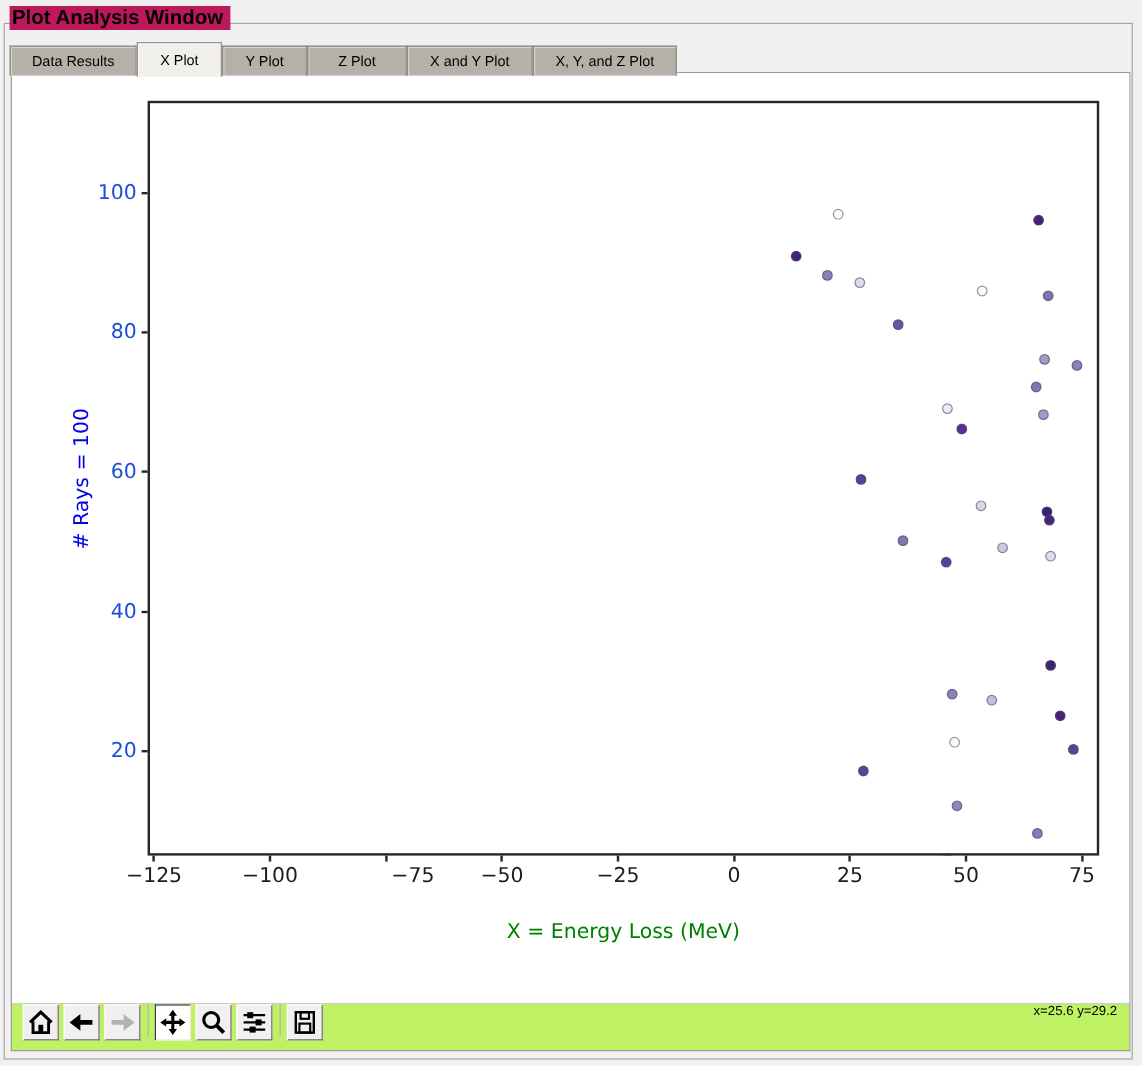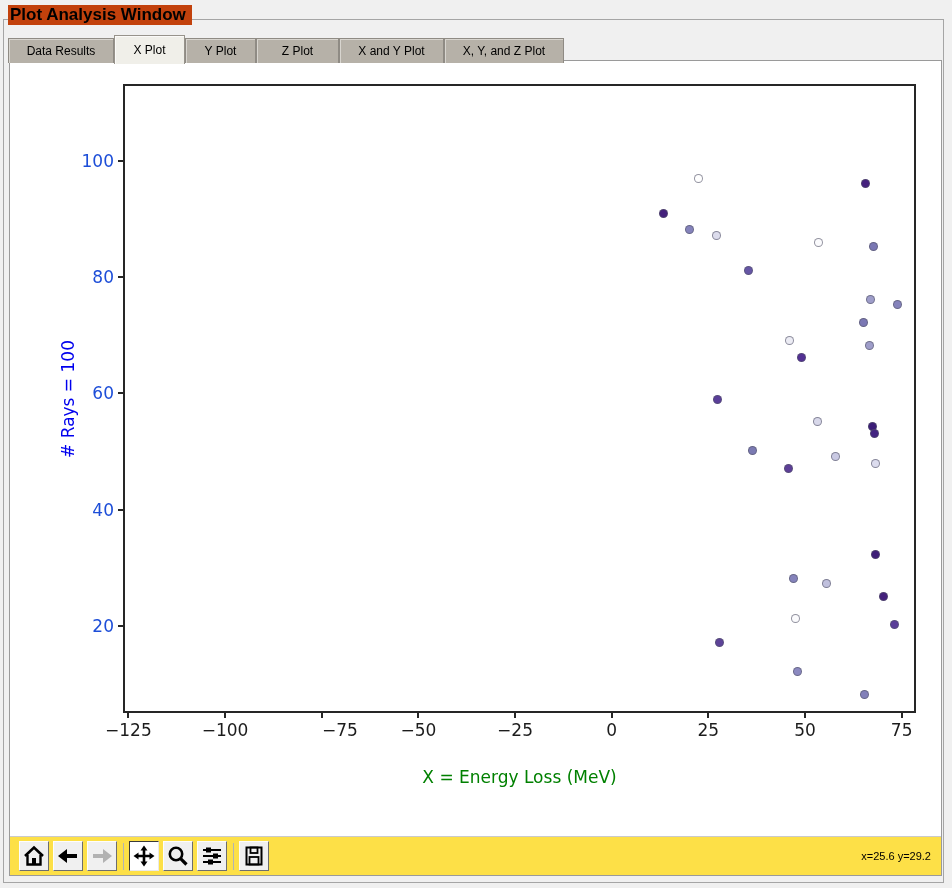--- a/index.html
+++ b/index.html
@@ -1,35 +1,35 @@
 <!DOCTYPE html>
 <html><head>
 <meta charset="utf-8">
 <style>
   html,body{margin:0;padding:0}
   body{width:952px;height:888px;background:#f0f0f0;font-family:"Liberation Sans",sans-serif;position:relative;overflow:hidden}
   .groupbox{position:absolute;left:3px;top:19px;width:941px;height:864px;border:1px solid #a5a5a5;box-sizing:border-box}
-  .gtitle{position:absolute;left:8px;top:5px;background:#c2410c;padding:0 6px 0 2px;font-weight:bold;font-size:17px;color:#000;z-index:5;white-space:nowrap}
+  .gtitle{position:absolute;left:8px;top:5px;background:#be185d;padding:0 6px 0 2px;font-weight:bold;font-size:17px;color:#000;z-index:5;white-space:nowrap}
   .tabs{position:absolute;left:8px;top:35px;display:flex;align-items:flex-end;z-index:3}
   .tab{height:25px;background:#b6b1a8;border:1px solid #8f8b84;border-bottom:none;box-shadow:inset 1px 1px 0 #d8d5cf;display:flex;align-items:center;justify-content:center;font-size:12px;color:#000000;box-sizing:border-box;cursor:default}
   .tab:nth-child(1){width:106px}.tab:nth-child(2){width:71px}.tab:nth-child(3){width:71px}
   .tab:nth-child(4){width:83px}.tab:nth-child(5){width:105px}.tab:nth-child(6){width:120px}
   .tab.active{height:29px;margin-bottom:-1px;background:#f0efe9;border-color:#97938b;box-shadow:inset 1px 1px 0 #fbfaf8;z-index:4}
   .panel{position:absolute;left:9px;top:60px;width:933px;height:816px;border:1px solid #9a9a9a;background:#fff;box-sizing:border-box;z-index:2}
   .canvas{position:absolute;left:0;top:0;width:931px;height:775px;background:#fff}
   .axes-border{position:absolute;left:113px;top:23px;width:793px;height:629px;border:2px solid #262626;box-sizing:border-box;pointer-events:none;z-index:2}
   .points-clip{position:absolute;left:113px;top:23px;width:793px;height:629px;overflow:hidden;z-index:1}
   .pt{position:absolute;width:9px;height:9px;border-radius:50%;border:1px solid rgba(82,82,104,0.62);box-sizing:border-box}
   .xtickmark{position:absolute;width:2px;height:5px;background:#262626;top:652px}
   .ytickmark{position:absolute;width:5px;height:2px;background:#262626;left:108px}
   .xticklabel{position:absolute;top:659px;width:70px;text-align:center;font-size:17px;color:#1c1c1c;font-family:"DejaVu Sans",sans-serif}
   .yticklabel{position:absolute;left:38px;width:66px;text-align:right;font-size:17px;color:#1d4ed8;font-family:"DejaVu Sans",sans-serif}
   .ylabel{position:absolute;left:58px;top:338px;transform:translate(-50%,-50%) rotate(-90deg);font-size:17px;white-space:nowrap;font-family:"DejaVu Sans",sans-serif}
   .xlabel{position:absolute;left:113px;top:705px;width:793px;text-align:center;font-size:17px;line-height:22px;font-family:"DejaVu Sans",sans-serif}
-  .toolbar{position:absolute;left:0;top:775px;width:931px;height:39px;background:#fde047;border-top:1px solid #cacaca;display:flex;align-items:center;padding-left:9px;box-sizing:border-box}
+  .toolbar{position:absolute;left:0;top:775px;width:931px;height:39px;background:#bef264;border-top:1px solid #cacaca;display:flex;align-items:flex-start;padding-left:9px;box-sizing:border-box}
   .tbtn{width:30px;height:30px;margin-right:4px;background:#f0f0f0;border:1px solid;border-color:#fdfdfd #6e6e6e #6e6e6e #fdfdfd;display:flex;align-items:center;justify-content:center;box-sizing:border-box;padding:0}
   .tbtn.active{background:#ffffff;border-color:#3a3a3a #e9e9e9 #e9e9e9 #3a3a3a}
   .tsep{width:1px;height:27px;background:#b3b3b3;margin:0 5px 0 2px}
   .coords{margin-left:auto;padding-right:10px;font-size:11px;color:#000}
   .icon{display:flex;align-items:center;justify-content:center}
 </style>
 </head>
 <body>
 
 <div class="gtitle">Plot Analysis Window</div>
@@ -83,21 +83,21 @@
     <div class="axes-border"></div>
     <div class="ylabel" id="ylabel" style="color: rgb(0, 0, 238);"># Rays = 100</div>
     <div class="xlabel" id="xlabel" style="color: rgb(0, 128, 0);">
       <div>X = Energy Loss (MeV)</div>
     </div>
   <div class="xtickmark" style="left: 117.413px;"></div>
       <div class="xticklabel" style="left: 83.413px;">−125</div>
       <div class="xtickmark" style="left: 214.073px;"></div>
       <div class="xticklabel" style="left: 180.073px;">−100</div>
       <div class="xtickmark" style="left: 310.733px;"></div>
-      <div class="xticklabel" style="left: 295px;">−75</div>
+      <div class="xticklabel" style="left: 282px; text-align: right;">−75</div>
       <div class="xtickmark" style="left: 407.393px;"></div>
       <div class="xticklabel" style="left: 373.393px;">−50</div>
       <div class="xtickmark" style="left: 504.054px;"></div>
       <div class="xticklabel" style="left: 470.054px;">−25</div>
       <div class="xtickmark" style="left: 600.714px;"></div>
       <div class="xticklabel" style="left: 566.714px;">0</div>
       <div class="xtickmark" style="left: 697.374px;"></div>
       <div class="xticklabel" style="left: 663.374px;">25</div>
       <div class="xtickmark" style="left: 794.034px;"></div>
       <div class="xticklabel" style="left: 760.034px;">50</div>

